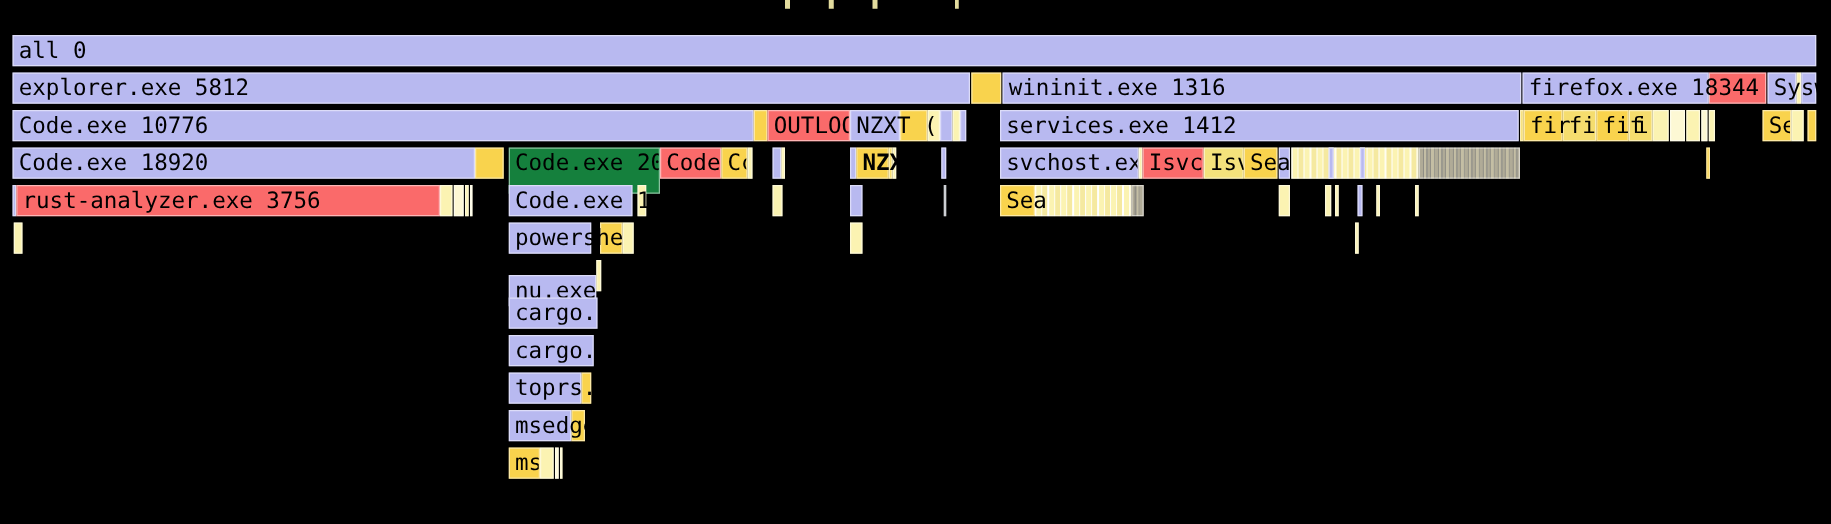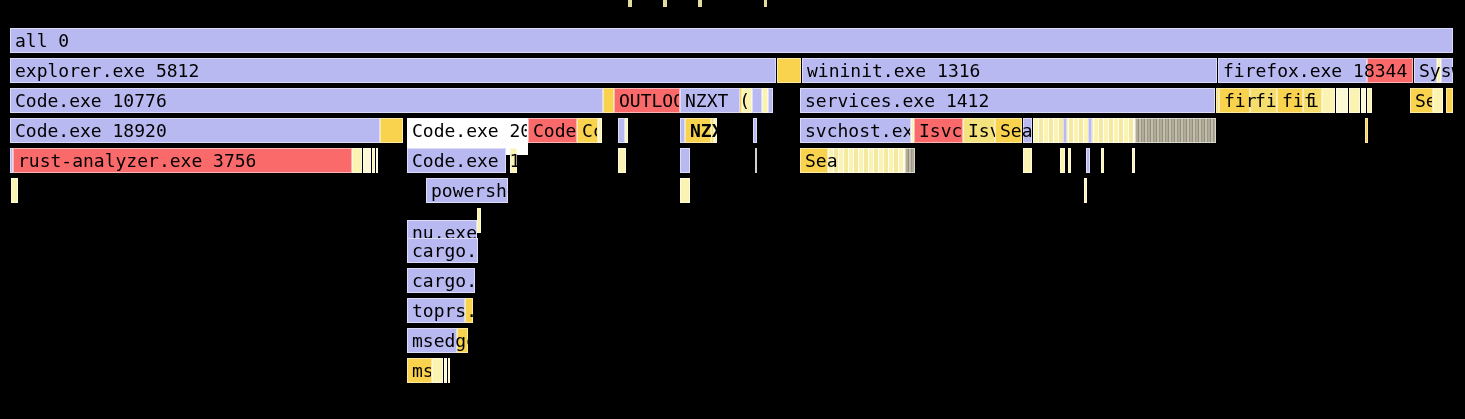--- a/index.html
+++ b/index.html
@@ -72,21 +72,21 @@
     </div>
     <div class="frame" style="left: 1437px; top: 58px; width: 4px; height: 25px; background: rgb(251, 243, 178);"></div>
     <div class="frame" style="left: 1441px; top: 58px; width: 12px; height: 25px; background: rgb(184, 185, 240);"></div>
     <div class="frame" style="left: 10px; top: 88px; width: 593px; height: 25px; background: rgb(184, 185, 240);">
       <span class="lbl">Code.exe 10776</span>
     </div>
     <div class="frame" style="left: 603px; top: 88px; width: 11px; height: 25px; background: rgb(249, 211, 77);"></div>
     <div class="frame" style="left: 614px; top: 88px; width: 66px; height: 25px; background: rgb(250, 106, 106);">
       <span class="lbl">OUTLOO</span>
     </div>
-    <div class="frame of" style="left: 680px; top: 88px; width: 60px; height: 25px; background: rgb(184, 185, 240);">
+    <div class="frame of" style="left: 680px; top: 88px; width: 40px; height: 25px; background: rgb(184, 185, 240);">
       <span class="lbl">NZXT (</span>
     </div>
     <div class="frame" style="left: 720px; top: 88px; width: 22px; height: 25px; background: rgb(249, 211, 77);"></div>
     <div class="frame" style="left: 742px; top: 88px; width: 10px; height: 25px; background: rgb(251, 243, 178);"></div>
     <div class="frame" style="left: 752px; top: 88px; width: 10px; height: 25px; background: rgb(184, 185, 240);"></div>
     <div class="frame" style="left: 762px; top: 88px; width: 6px; height: 25px; background: rgb(251, 243, 178);"></div>
     <div class="frame" style="left: 768px; top: 88px; width: 5px; height: 25px; background: rgb(184, 185, 240);"></div>
     <div class="frame" style="left: 800px; top: 88px; width: 415px; height: 25px; background: rgb(184, 185, 240);">
       <span class="lbl">services.exe 1412</span>
     </div>
@@ -112,21 +112,21 @@
       <span class="lbl">Se</span>
     </div>
     <div class="frame" style="left: 1433px; top: 88px; width: 10px; height: 25px; background: rgb(251, 243, 178);"></div>
     <div class="frame" style="left: 1446px; top: 88px; width: 7px; height: 25px; background: rgb(249, 211, 77);">
       <span class="lbl">c</span>
     </div>
     <div class="frame" style="left: 10px; top: 118px; width: 370px; height: 25px; background: rgb(184, 185, 240);">
       <span class="lbl">Code.exe 18920</span>
     </div>
     <div class="frame" style="left: 380px; top: 118px; width: 23px; height: 25px; background: rgb(249, 211, 77);"></div>
-    <div class="frame" style="left: 407px; top: 118px; width: 121px; height: 37px; background: #ffffff;">
+    <div class="frame" style="left: 407px; top: 118px; width: 121px; height: 37px; background: #15803d;">
       <span class="lbl">Code.exe 20</span>
     </div>
     <div class="frame" style="left: 528px; top: 118px; width: 49px; height: 25px; background: rgb(250, 106, 106);">
       <span class="lbl">Code</span>
     </div>
     <div class="frame" style="left: 577px; top: 118px; width: 21px; height: 25px; background: rgb(249, 211, 77);">
       <span class="lbl">Cc</span>
     </div>
     <div class="frame" style="left: 598px; top: 118px; width: 4px; height: 25px; background: rgb(251, 243, 178);"></div>
     <div class="frame" style="left: 618px; top: 118px; width: 7px; height: 25px; background: rgb(184, 185, 240);"></div>
@@ -177,21 +177,21 @@
     </div>
     <div class="frame bg-stripesPale" style="left: 828px; top: 148px; width: 77px; height: 25px;"></div>
     <div class="frame bg-stripesGray" style="left: 905px; top: 148px; width: 10px; height: 25px;"></div>
     <div class="frame" style="left: 1023px; top: 148px; width: 9px; height: 25px; background: rgb(251, 243, 178);"></div>
     <div class="frame" style="left: 1060px; top: 148px; width: 5px; height: 25px; background: rgb(251, 243, 178);"></div>
     <div class="frame" style="left: 1068px; top: 148px; width: 3px; height: 25px; background: rgb(251, 243, 178);"></div>
     <div class="frame" style="left: 1086px; top: 148px; width: 4px; height: 25px; background: rgb(184, 185, 240);"></div>
     <div class="frame" style="left: 1101px; top: 148px; width: 3px; height: 25px; background: rgb(251, 243, 178);"></div>
     <div class="frame" style="left: 1132px; top: 148px; width: 3px; height: 25px; background: rgb(251, 243, 178);"></div>
     <div class="frame" style="left: 11px; top: 178px; width: 7px; height: 25px; background: rgb(251, 243, 178);"></div>
-    <div class="frame of" style="left: 426px; top: 178px; width: 82px; height: 25px; background: rgb(184, 185, 240);">
+    <div class="frame of" style="left: 407px; top: 178px; width: 66px; height: 25px; background: rgb(184, 185, 240);">
       <span class="lbl">powershe</span>
     </div>
     <div class="frame" style="left: 480px; top: 178px; width: 18px; height: 25px; background: rgb(249, 211, 77);"></div>
     <div class="frame" style="left: 498px; top: 178px; width: 9px; height: 25px; background: rgb(251, 243, 178);"></div>
     <div class="frame" style="left: 680px; top: 178px; width: 10px; height: 25px; background: rgb(251, 243, 178);"></div>
     <div class="frame" style="left: 1084px; top: 178px; width: 3px; height: 25px; background: rgb(251, 243, 178);"></div>
     <div class="frame" style="left: 407px; top: 220px; width: 70px; height: 25px; background: rgb(184, 185, 240);">
       <span class="lbl">nu.exe</span>
     </div>
     <div class="frame" style="left: 477px; top: 208px; width: 4px; height: 25px; background: rgb(251, 243, 178);"></div>

